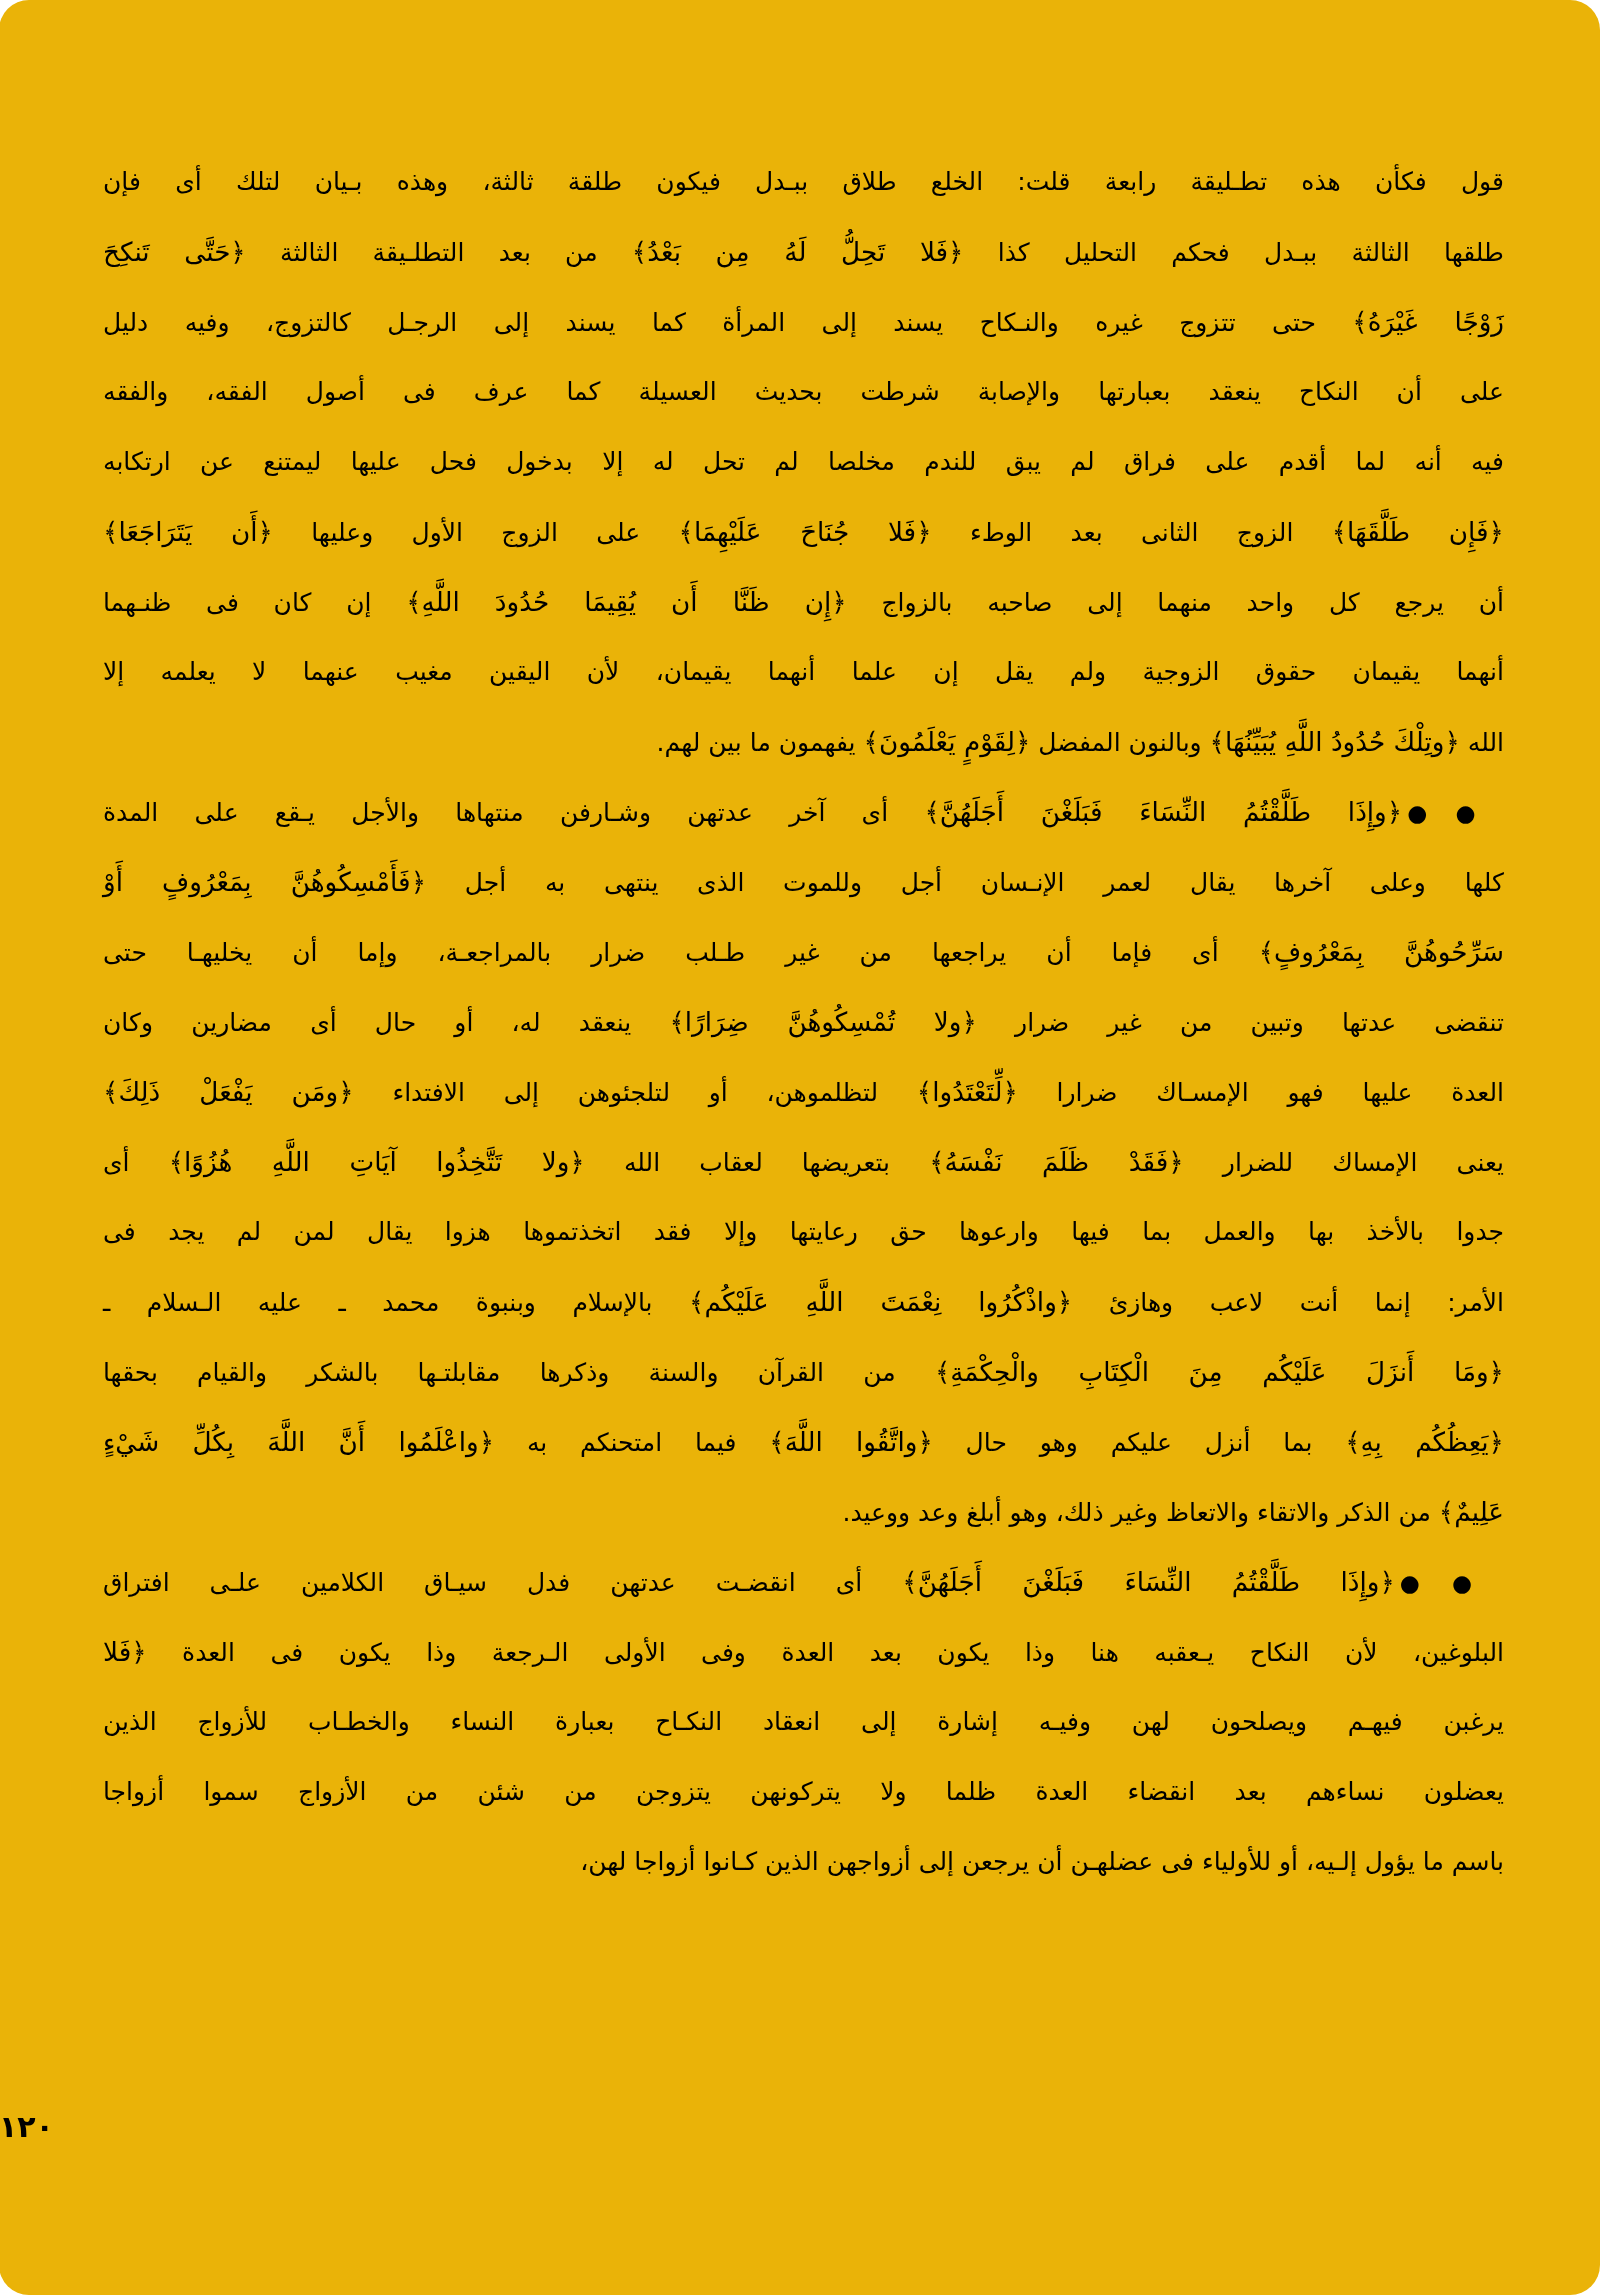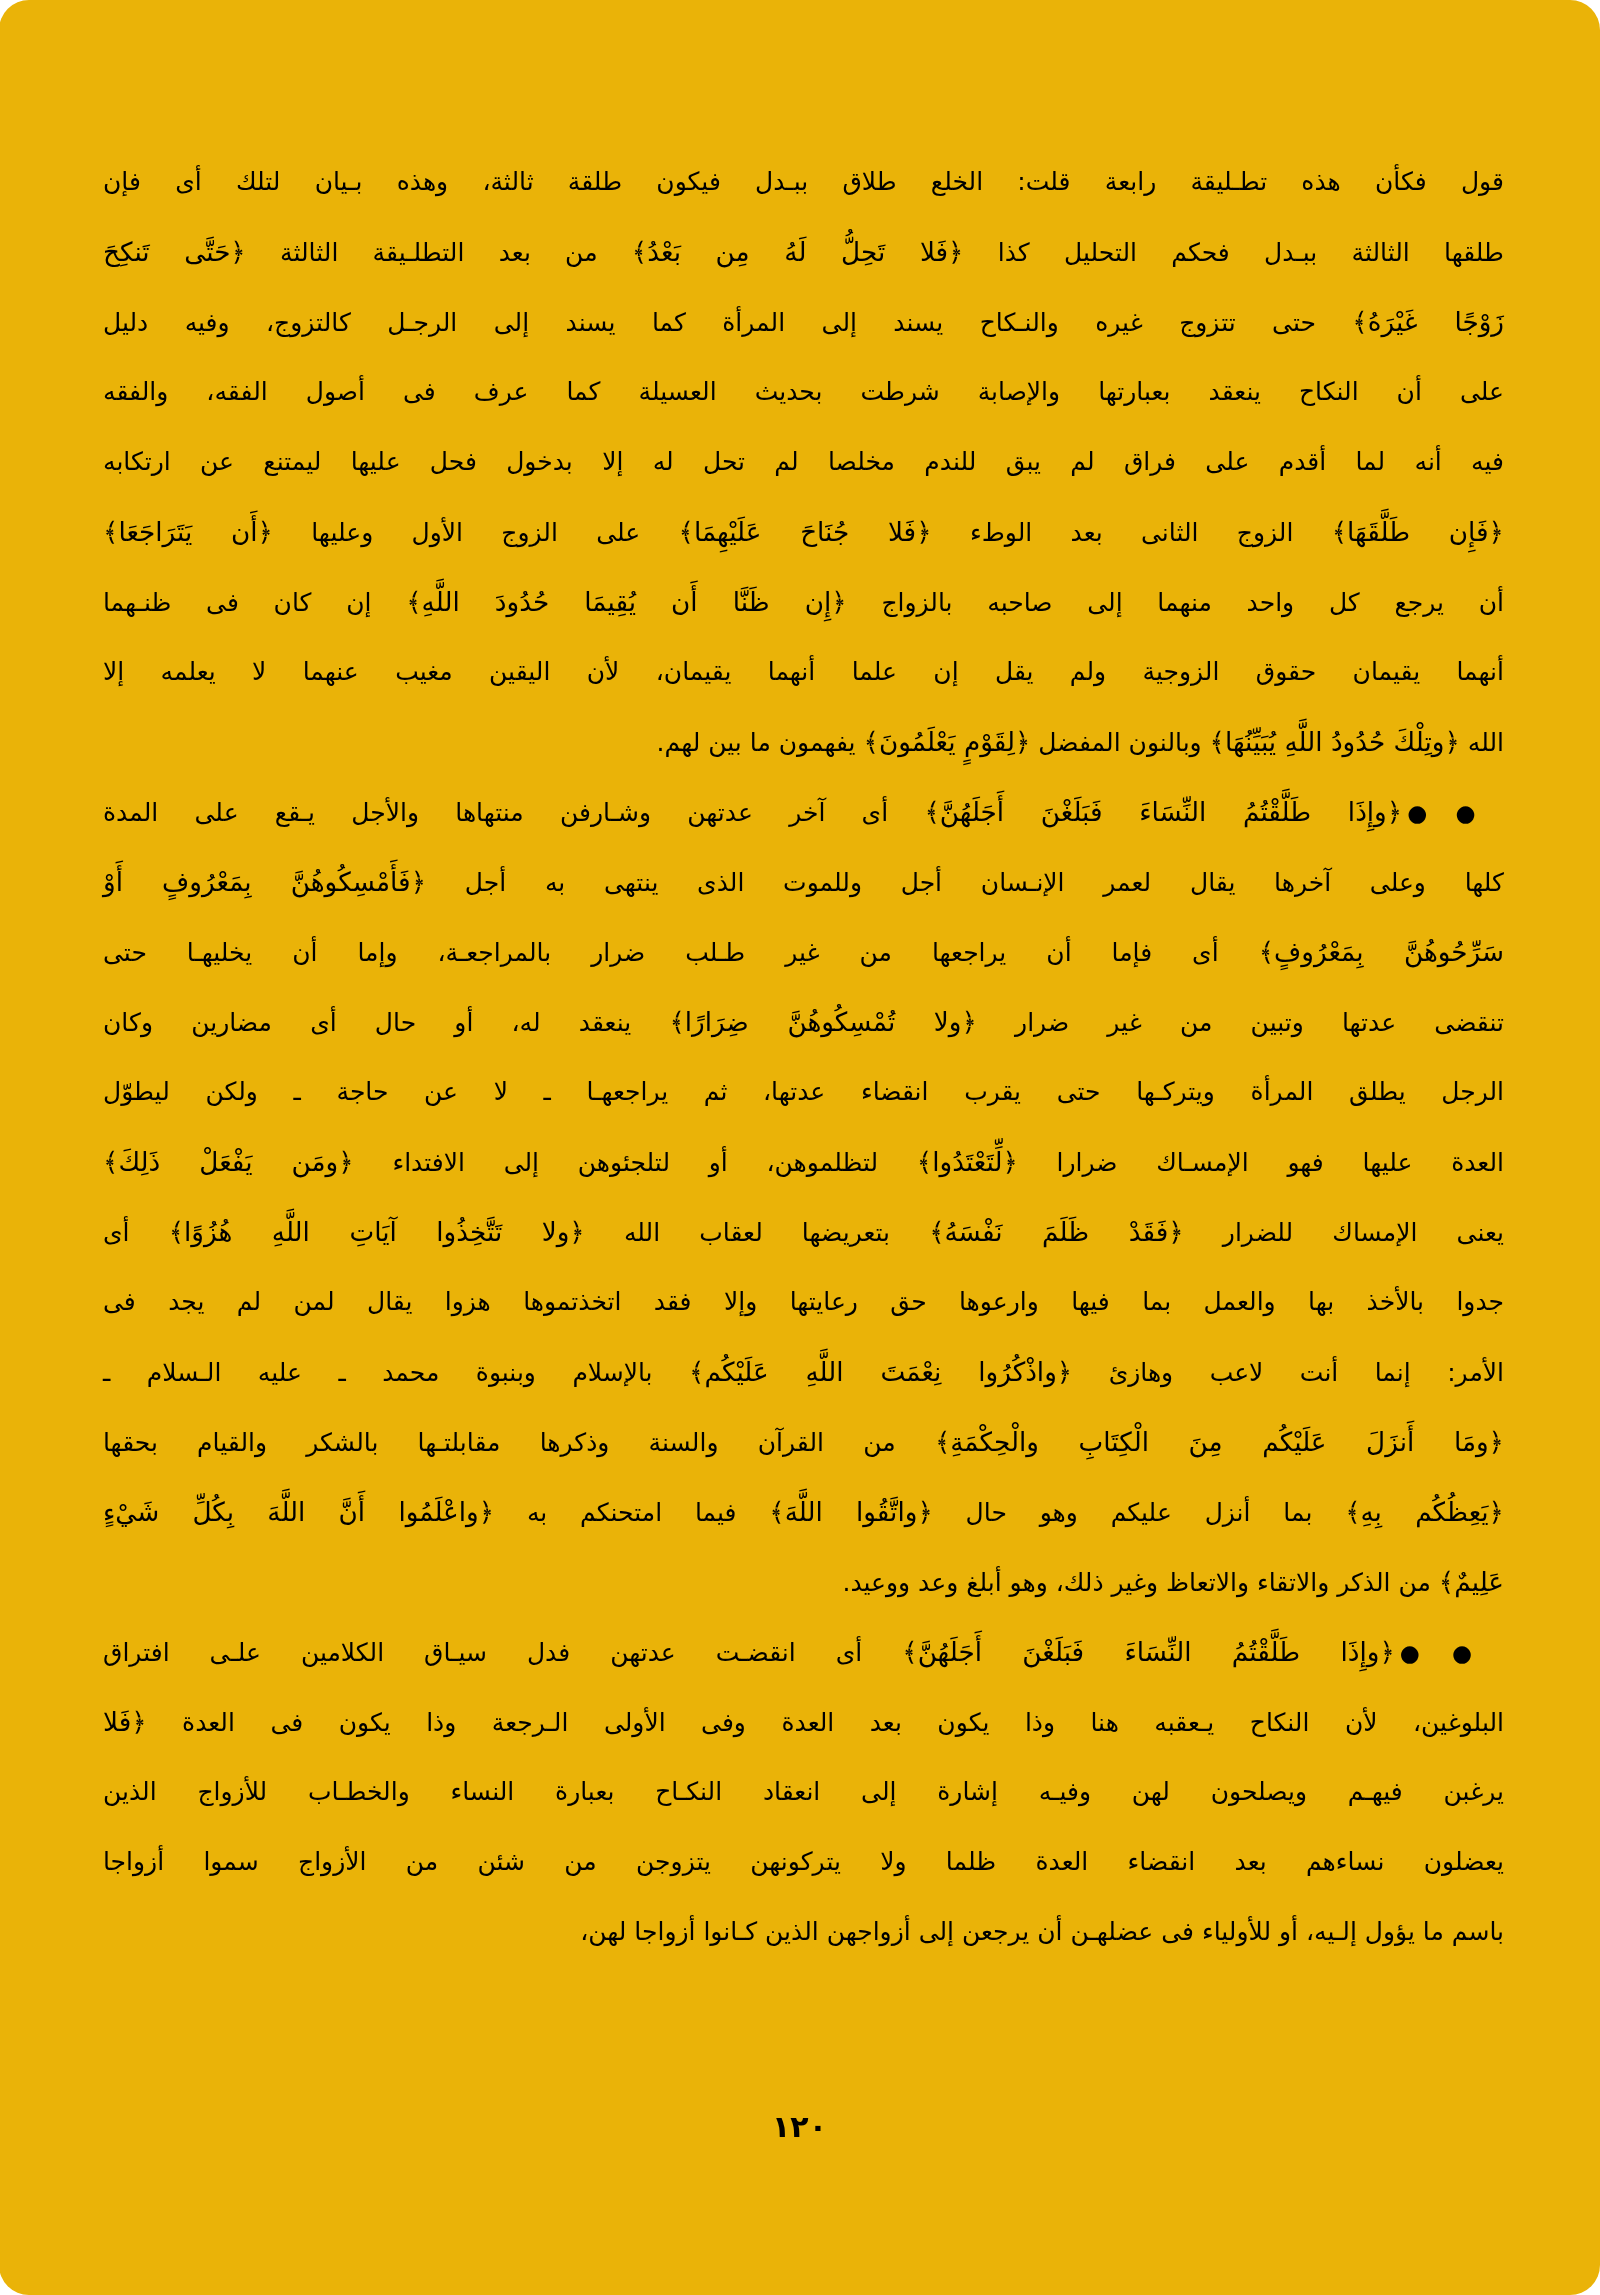--- a/index.html
+++ b/index.html
@@ -46,21 +46,21 @@
   .seg-bullet {
     font-size: 0.92em;
     letter-spacing: 2px;
     margin-left: 5px;
   }
   .page-number {
     position: absolute;
     top: 2109px;
     left: 0;
     width: 100%;
-    text-align: center;
+    text-align: left;
     direction: rtl;
     font-family: "DejaVu Sans", sans-serif;
     font-size: 30px;
     font-weight: 700;
     color: #000000;
   }
 </style>
 </head>
 <body>
 
@@ -72,21 +72,20 @@
       <div class="line"><span class="seg-normal">على أن النكاح ينعقد بعبارتها والإصابة شرطت بحديث العسيلة كما عرف فى أصول الفقه، والفقه</span></div>
       <div class="line"><span class="seg-normal">فيه أنه لما أقدم على فراق لم يبق للندم مخلصا لم تحل له إلا بدخول فحل عليها ليمتنع عن ارتكابه</span></div>
       <div class="line"><span class="seg-quote">﴿فَإِن طَلَّقَهَا﴾</span><span class="seg-normal"> الزوج الثانى بعد الوطء </span><span class="seg-quote">﴿فَلا جُنَاحَ عَلَيْهِمَا﴾</span><span class="seg-normal"> على الزوج الأول وعليها </span><span class="seg-quote">﴿أَن يَتَرَاجَعَا﴾</span></div>
       <div class="line"><span class="seg-normal">أن يرجع كل واحد منهما إلى صاحبه بالزواج </span><span class="seg-quote">﴿إِن ظَنَّا أَن يُقِيمَا حُدُودَ اللَّهِ﴾</span><span class="seg-normal"> إن كان فى ظنـهما</span></div>
       <div class="line"><span class="seg-normal">أنهما يقيمان حقوق الزوجية ولم يقل إن علما أنهما يقيمان، لأن اليقين مغيب عنهما لا يعلمه إلا</span></div>
       <div class="line line-last"><span class="seg-normal">الله </span><span class="seg-quote">﴿وتِلْكَ حُدُودُ اللَّهِ يُبَيِّنُهَا﴾</span><span class="seg-normal"> وبالنون المفضل </span><span class="seg-quote">﴿لِقَوْمٍ يَعْلَمُونَ﴾</span><span class="seg-normal"> يفهمون ما بين لهم.</span></div>
       <div class="line"><span class="seg-bullet">●●</span><span class="seg-quote">﴿وإِذَا طَلَّقْتُمُ النِّسَاءَ فَبَلَغْنَ أَجَلَهُنَّ﴾</span><span class="seg-normal"> أى آخر عدتهن وشـارفن منتهاها والأجل يـقع على المدة</span></div>
       <div class="line"><span class="seg-normal">كلها وعلى آخرها يقال لعمر الإنـسان أجل وللموت الذى ينتهى به أجل </span><span class="seg-quote">﴿فَأَمْسِكُوهُنَّ بِمَعْرُوفٍ أَوْ</span></div>
       <div class="line"><span class="seg-quote">سَرِّحُوهُنَّ بِمَعْرُوفٍ﴾</span><span class="seg-normal"> أى فإما أن يراجعها من غير طـلب ضرار بالمراجعـة، وإما أن يخليهـا حتى</span></div>
       <div class="line"><span class="seg-normal">تنقضى عدتها وتبين من غير ضرار </span><span class="seg-quote">﴿ولا تُمْسِكُوهُنَّ ضِرَارًا﴾</span><span class="seg-normal"> ينعقد له، أو حال أى مضارين وكان</span></div>
-      <div class="line"><span class="seg-normal">الرجل يطلق المرأة ويتركـها حتى يقرب انقضاء عدتها، ثم يراجعهـا ـ لا عن حاجة ـ ولكن ليطوّل</span></div>
       <div class="line"><span class="seg-normal">العدة عليها فهو الإمسـاك ضرارا </span><span class="seg-quote">﴿لِّتَعْتَدُوا﴾</span><span class="seg-normal"> لتظلموهن، أو لتلجئوهن إلى الافتداء </span><span class="seg-quote">﴿ومَن يَفْعَلْ ذَلِكَ﴾</span></div>
       <div class="line"><span class="seg-normal">يعنى الإمساك للضرار </span><span class="seg-quote">﴿فَقَدْ ظَلَمَ نَفْسَهُ﴾</span><span class="seg-normal"> بتعريضها لعقاب الله </span><span class="seg-quote">﴿ولا تَتَّخِذُوا آيَاتِ اللَّهِ هُزُوًا﴾</span><span class="seg-normal"> أى</span></div>
       <div class="line"><span class="seg-normal">جدوا بالأخذ بها والعمل بما فيها وارعوها حق رعايتها وإلا فقد اتخذتموها هزوا يقال لمن لم يجد فى</span></div>
       <div class="line"><span class="seg-normal">الأمر: إنما أنت لاعب وهازئ </span><span class="seg-quote">﴿واذْكُرُوا نِعْمَتَ اللَّهِ عَلَيْكُم﴾</span><span class="seg-normal"> بالإسلام وبنبوة محمد ـ عليه الـسلام ـ</span></div>
       <div class="line"><span class="seg-quote">﴿ومَا أَنزَلَ عَلَيْكُم مِنَ الْكِتَابِ والْحِكْمَةِ﴾</span><span class="seg-normal"> من القرآن والسنة وذكرها مقابلتـها بالشكر والقيام بحقها</span></div>
       <div class="line"><span class="seg-quote">﴿يَعِظُكُم بِهِ﴾</span><span class="seg-normal"> بما أنزل عليكم وهو حال </span><span class="seg-quote">﴿واتَّقُوا اللَّهَ﴾</span><span class="seg-normal"> فيما امتحنكم به </span><span class="seg-quote">﴿واعْلَمُوا أَنَّ اللَّهَ بِكُلِّ شَيْءٍ</span></div>
       <div class="line line-last"><span class="seg-quote">عَلِيمٌ﴾</span><span class="seg-normal"> من الذكر والاتقاء والاتعاظ وغير ذلك، وهو أبلغ وعد ووعيد.</span></div>
       <div class="line"><span class="seg-bullet">●●</span><span class="seg-quote">﴿وإِذَا طَلَّقْتُمُ النِّسَاءَ فَبَلَغْنَ أَجَلَهُنَّ﴾</span><span class="seg-normal"> أى انقضـت عدتهن فدل سيـاق الكلامين علـى افتراق</span></div>
       <div class="line"><span class="seg-normal">البلوغين، لأن النكاح يـعقبه هنا وذا يكون بعد العدة وفى الأولى الـرجعة وذا يكون فى العدة </span><span class="seg-quote">﴿فَلا</span></div>
       <div class="line"><span class="seg-normal">يرغبن فيهـم ويصلحون لهن وفيـه إشارة إلى انعقاد النكـاح بعبارة النساء والخطـاب للأزواج الذين</span></div>

